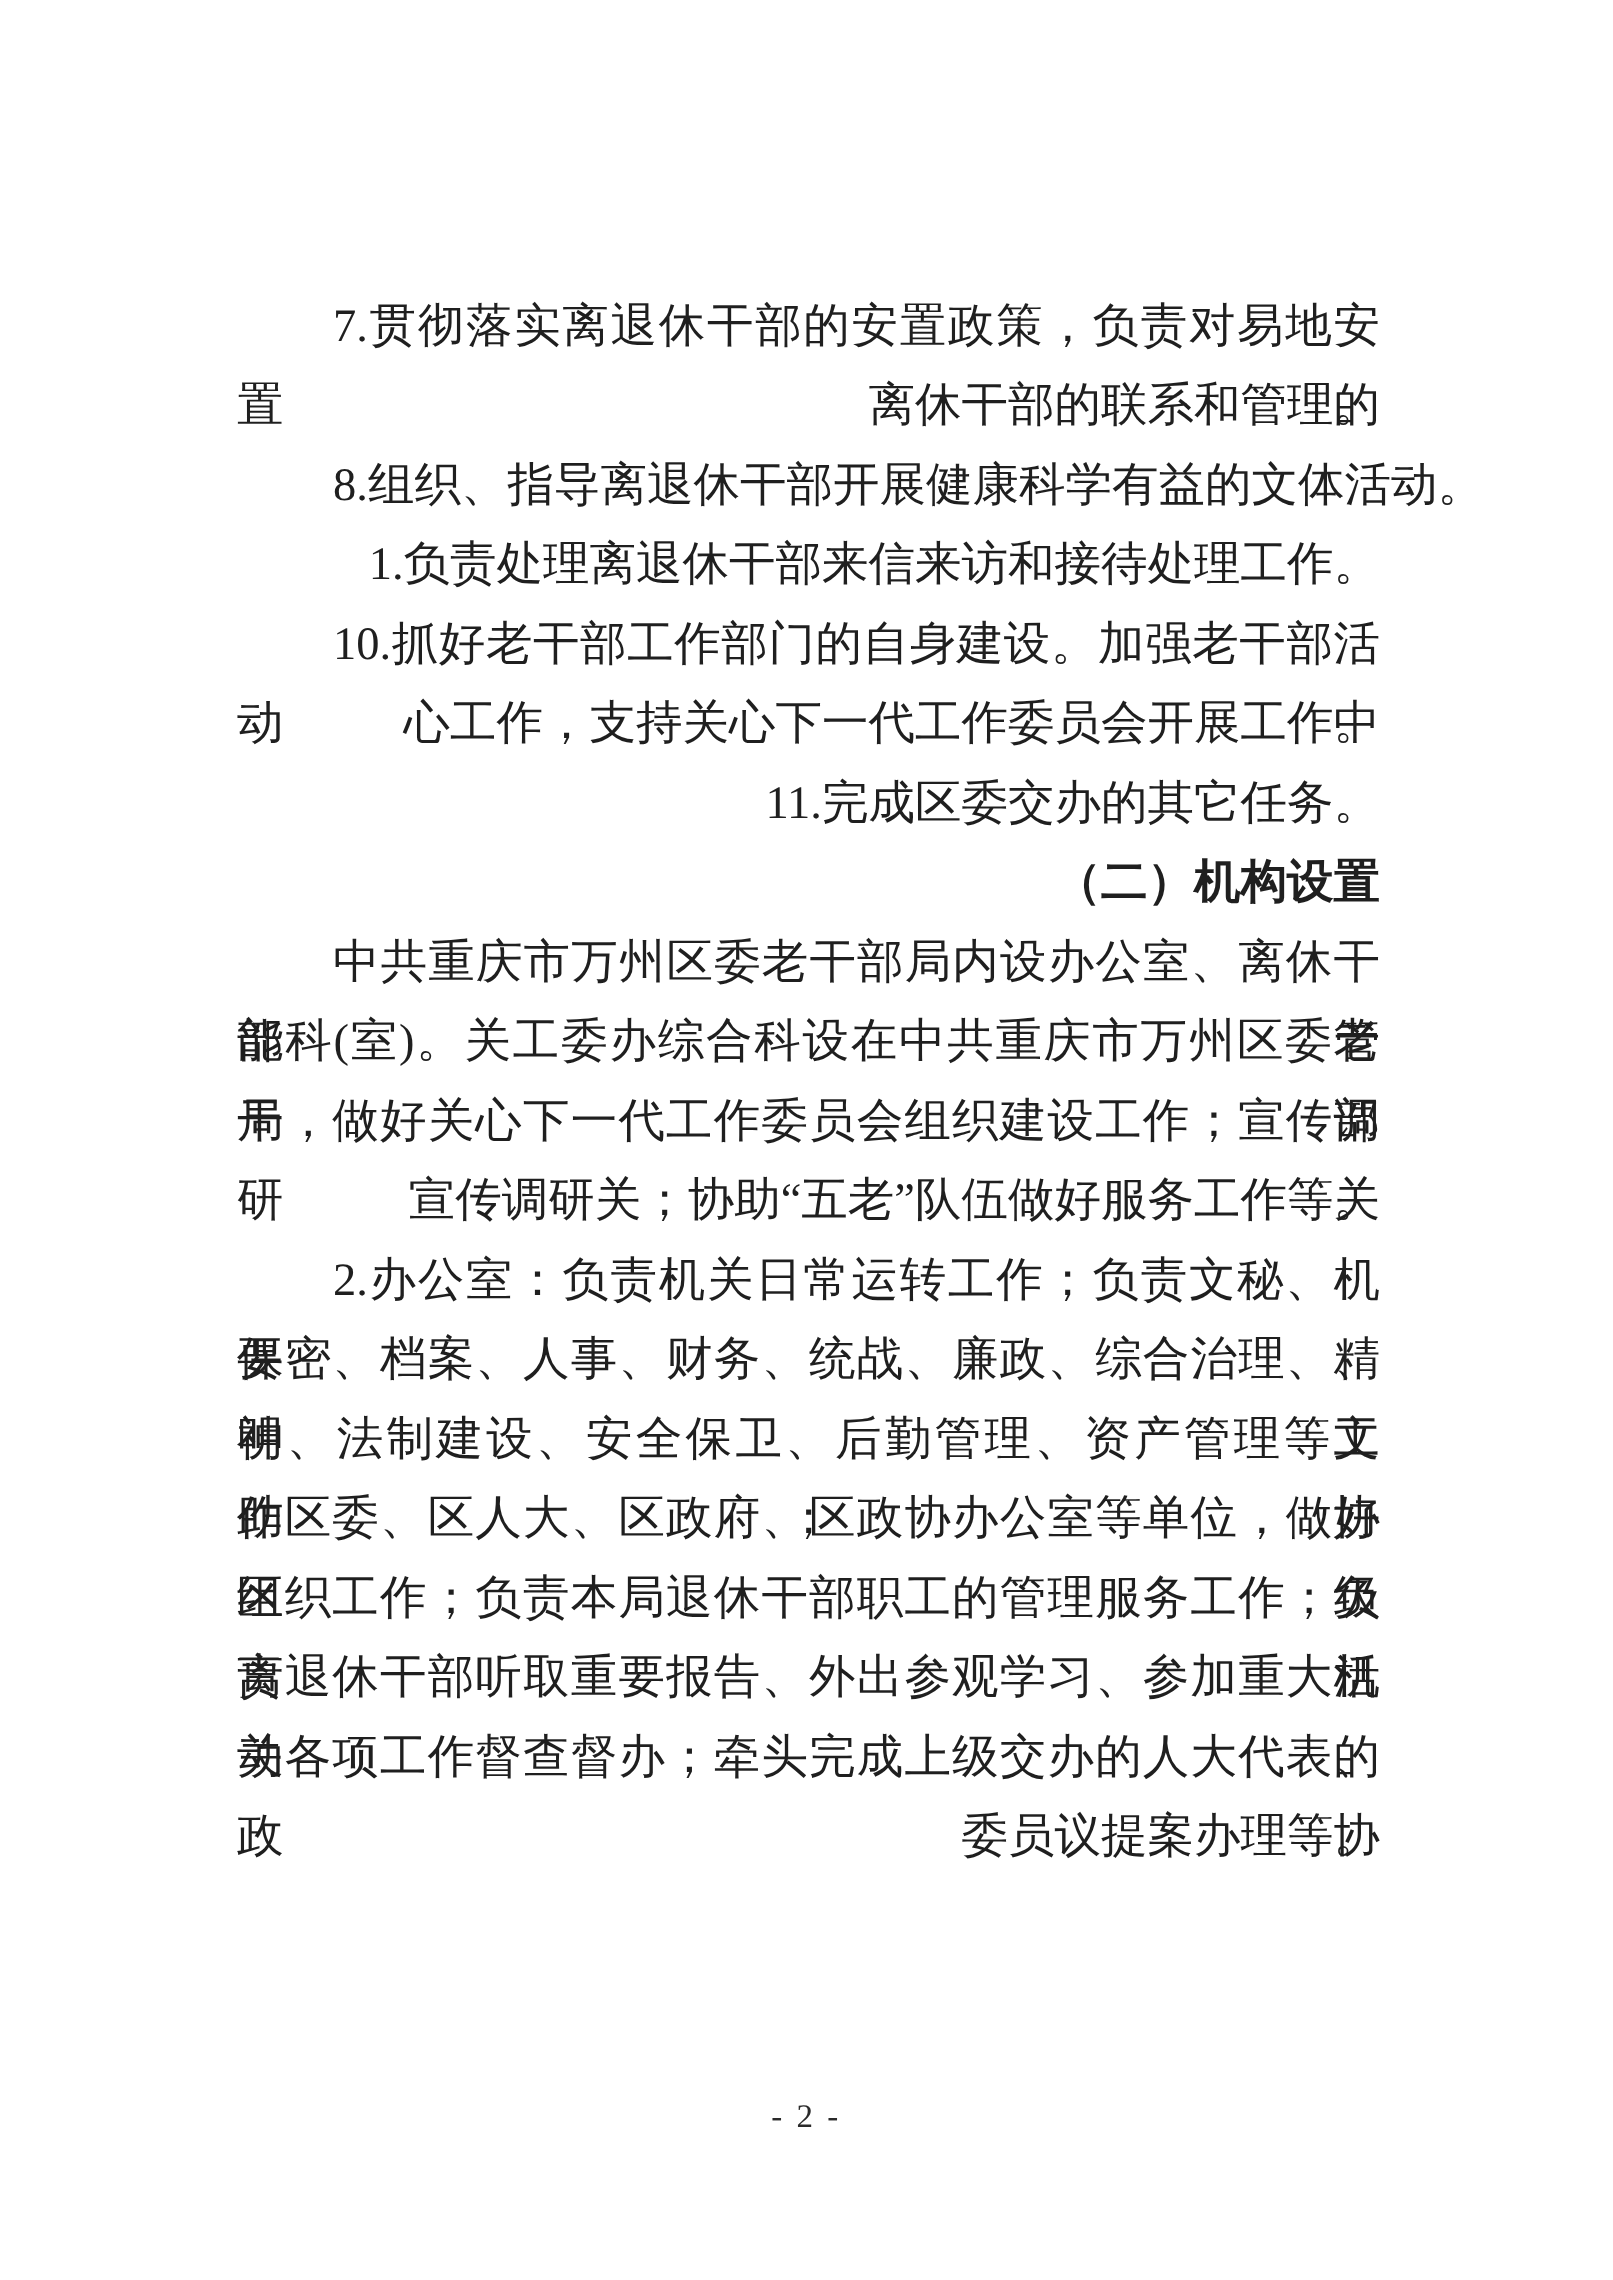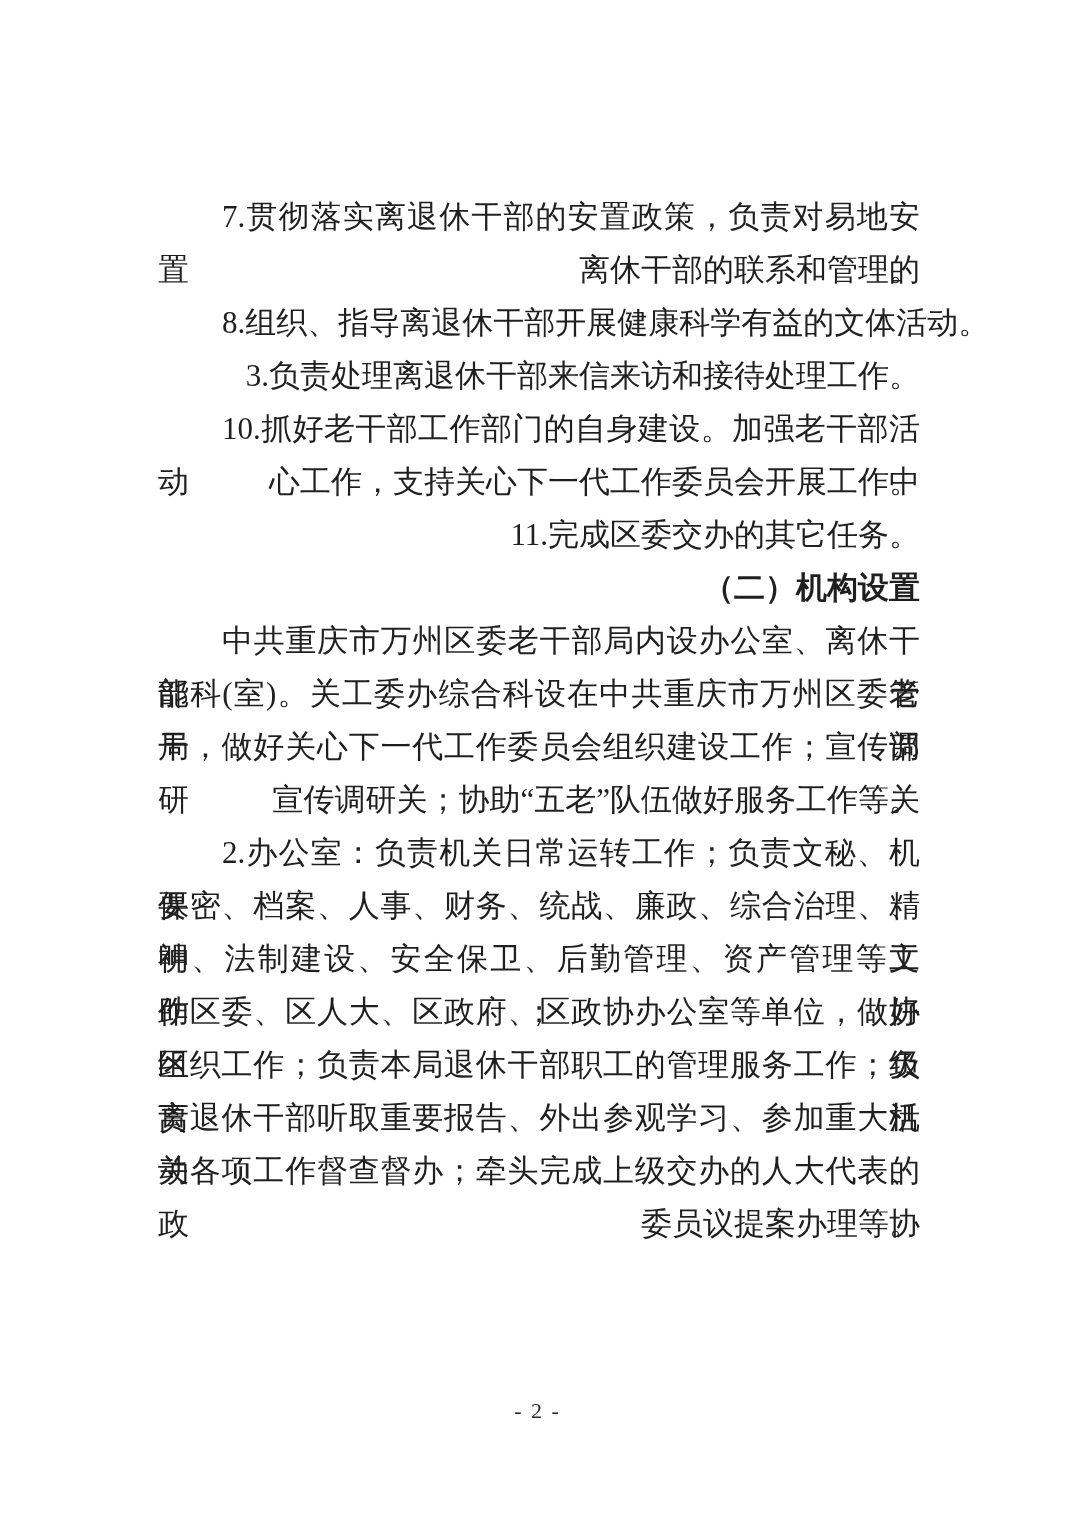--- a/index.html
+++ b/index.html
@@ -52,21 +52,21 @@
   }
 </style>
 </head>
 <body>
 
 <div class="page">
   <div class="content">
     <div class="line indent stretch">7.贯彻落实离退休干部的安置政策，负责对易地安置的</div>
     <div class="line">离休干部的联系和管理。</div>
     <div class="line indent">8.组织、指导离退休干部开展健康科学有益的文体活动。</div>
-    <div class="line indent">3.负责处理离退休干部来信来访和接待处理工作。</div>
+    <div class="line indent">1.负责处理离退休干部来信来访和接待处理工作。</div>
     <div class="line indent stretch">10.抓好老干部工作部门的自身建设。加强老干部活动中</div>
     <div class="line">心工作，支持关心下一代工作委员会开展工作。</div>
     <div class="line indent">11.完成区委交办的其它任务。</div>
     <div class="line indent heading">（二）机构设置</div>
     <div class="line indent stretch">中共重庆市万州区委老干部局内设办公室、离休干部管</div>
     <div class="line stretch">能科(室)。关工委办综合科设在中共重庆市万州区委老干部</div>
     <div class="line stretch">局，做好关心下一代工作委员会组织建设工作；宣传调研关</div>
     <div class="line">宣传调研关；协助“五老”队伍做好服务工作等。</div>
     <div class="line indent stretch">2.办公室：负责机关日常运转工作；负责文秘、机要、</div>
     <div class="line stretch">保密、档案、人事、财务、统战、廉政、综合治理、精神文</div>

